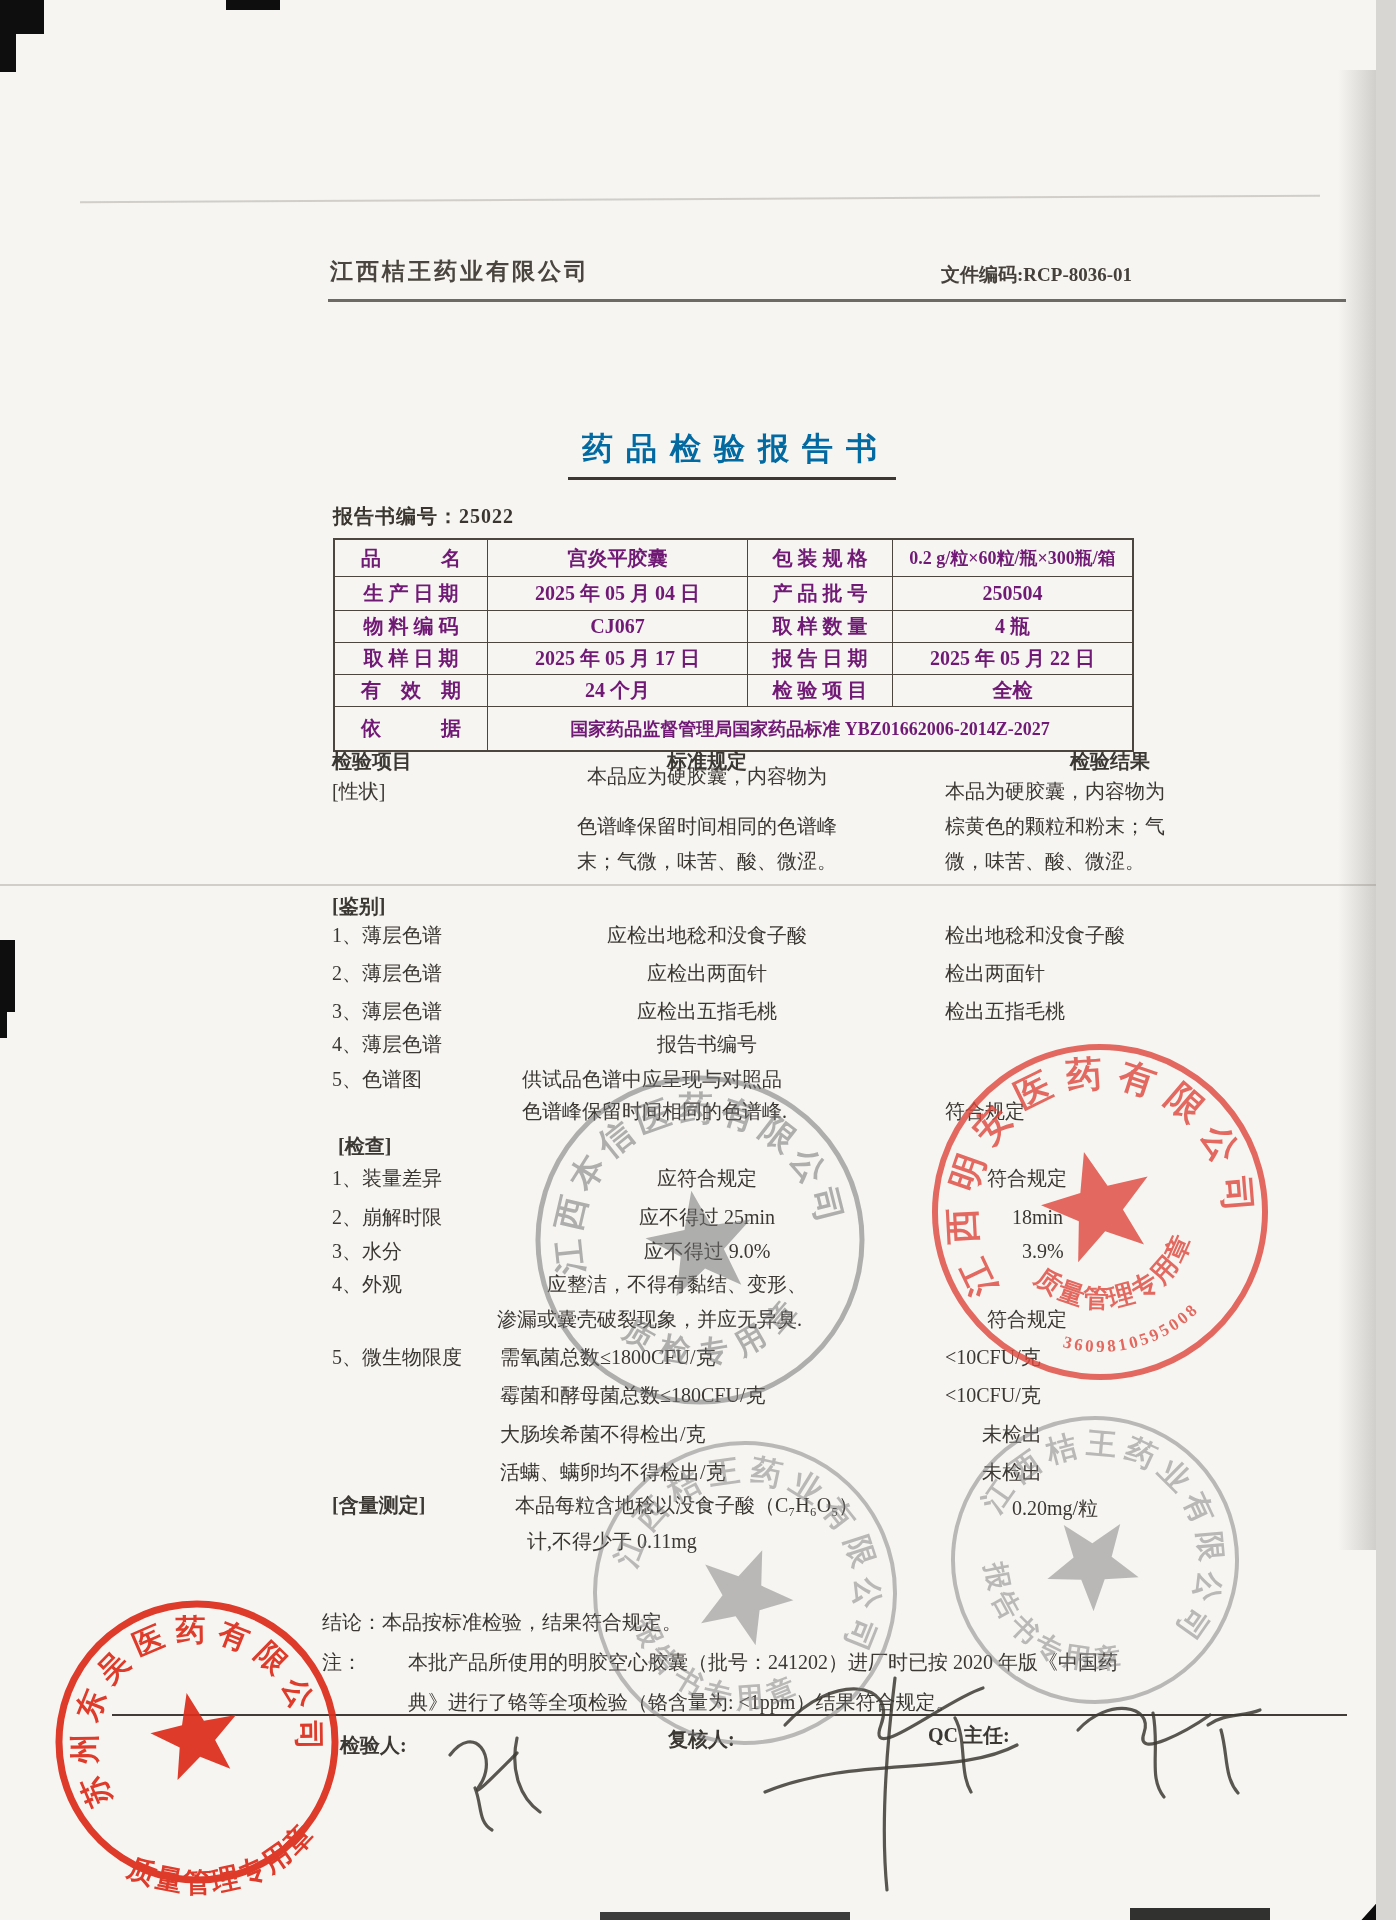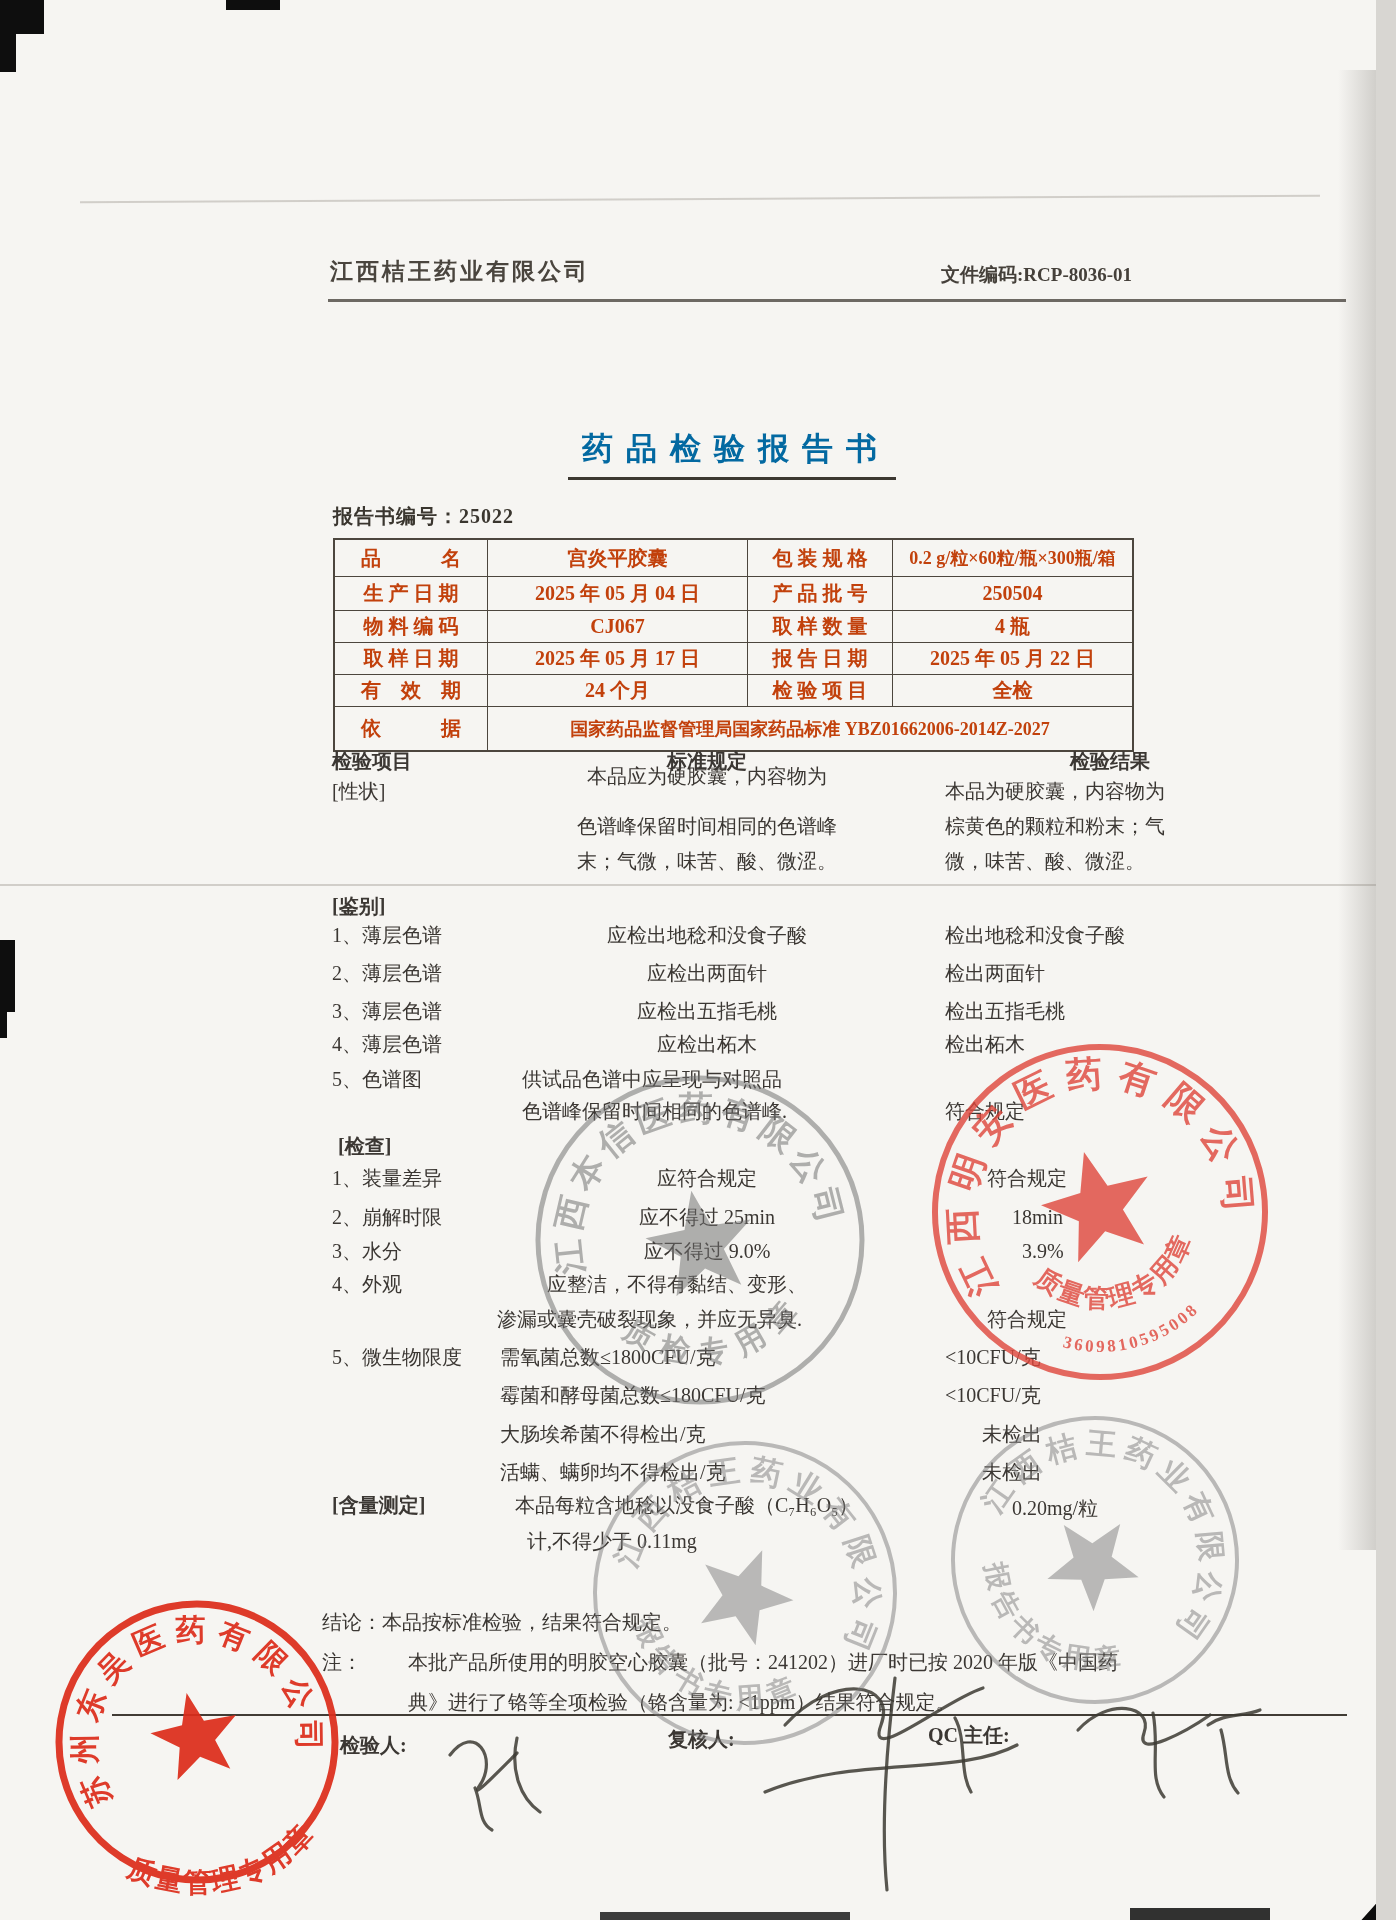--- a/index.html
+++ b/index.html
@@ -19,21 +19,21 @@
          color:#0369a1;border-bottom:3px solid #3c3831;padding:0 6px 7px 14px;}
 
   .repno{font-size:20px;font-weight:700;color:#3a362f;letter-spacing:1px;}
 
   
   .itable{display:grid;grid-template-columns:152px 260px 145px 240px;
           grid-template-rows:36px 34px 32px 32px 32px 44px;
           border:2px solid #4c463e;}
   .cell{border-left:1.5px solid #4c463e;border-top:1.5px solid #4c463e;
         display:flex;align-items:center;justify-content:center;
-        font-size:20px;font-weight:700;color:#c2410c;white-space:nowrap;overflow:hidden;}
+        font-size:20px;font-weight:700;color:#701a75;white-space:nowrap;overflow:hidden;}
   .cell.first{border-left:none;}
   .cell.toprow{border-top:none;}
   .cell.val{font-weight:600;}
   .cell.small{font-size:18px;}
   .cell.span3{grid-column:2/5;}
 
   
   .insp{font-size:20px;}
   .r{position:absolute;line-height:27px;white-space:nowrap;color:#3b3733;}
   .i{left:0;width:210px;}
@@ -139,22 +139,21 @@
     <div class="r i" style="top:177px;">1、薄层色谱</div>
     <div class="r s" style="top:177px;">应检出地稔和没食子酸</div>
     <div class="r res" style="top:177px;">检出地稔和没食子酸</div>
     <div class="r i" style="top:215px;">2、薄层色谱</div>
     <div class="r s" style="top:215px;">应检出两面针</div>
     <div class="r res" style="top:215px;">检出两面针</div>
     <div class="r i" style="top:253px;">3、薄层色谱</div>
     <div class="r s" style="top:253px;">应检出五指毛桃</div>
     <div class="r res" style="top:253px;">检出五指毛桃</div>
     <div class="r i" style="top:286px;">4、薄层色谱</div>
-    <div class="r s" style="top:286px;">应检出柘木</div>
-    <div class="r res" style="top:286px;">检出柘木</div>
+    <div class="r s" style="top:286px;">报告书编号</div>
     <div class="r i" style="top:321px;">5、色谱图</div>
     <div class="r sl" style="top:321px;left:190px;">供试品色谱中应呈现与对照品</div>
     <div class="r sl" style="top:353px;left:190px;">色谱峰保留时间相同的色谱峰.</div>
     <div class="r res" style="top:353px;">符合规定</div>
 
     <div class="r i seclab" style="top:388px;left:6px;">[检查]</div>
     <div class="r i" style="top:420px;">1、装量差异</div>
     <div class="r s" style="top:420px;">应符合规定</div>
     <div class="r res" style="top:420px;left:655px;">符合规定</div>
     <div class="r i" style="top:459px;">2、崩解时限</div>

